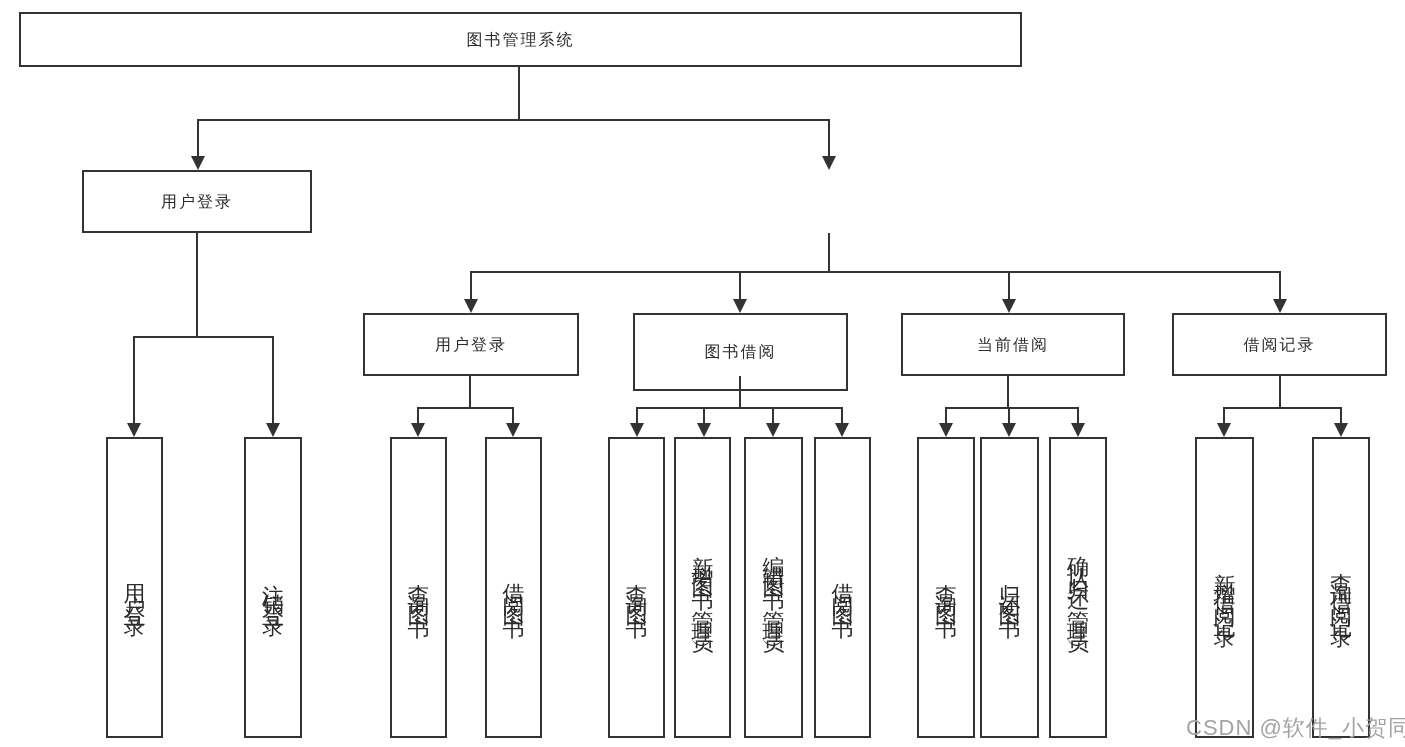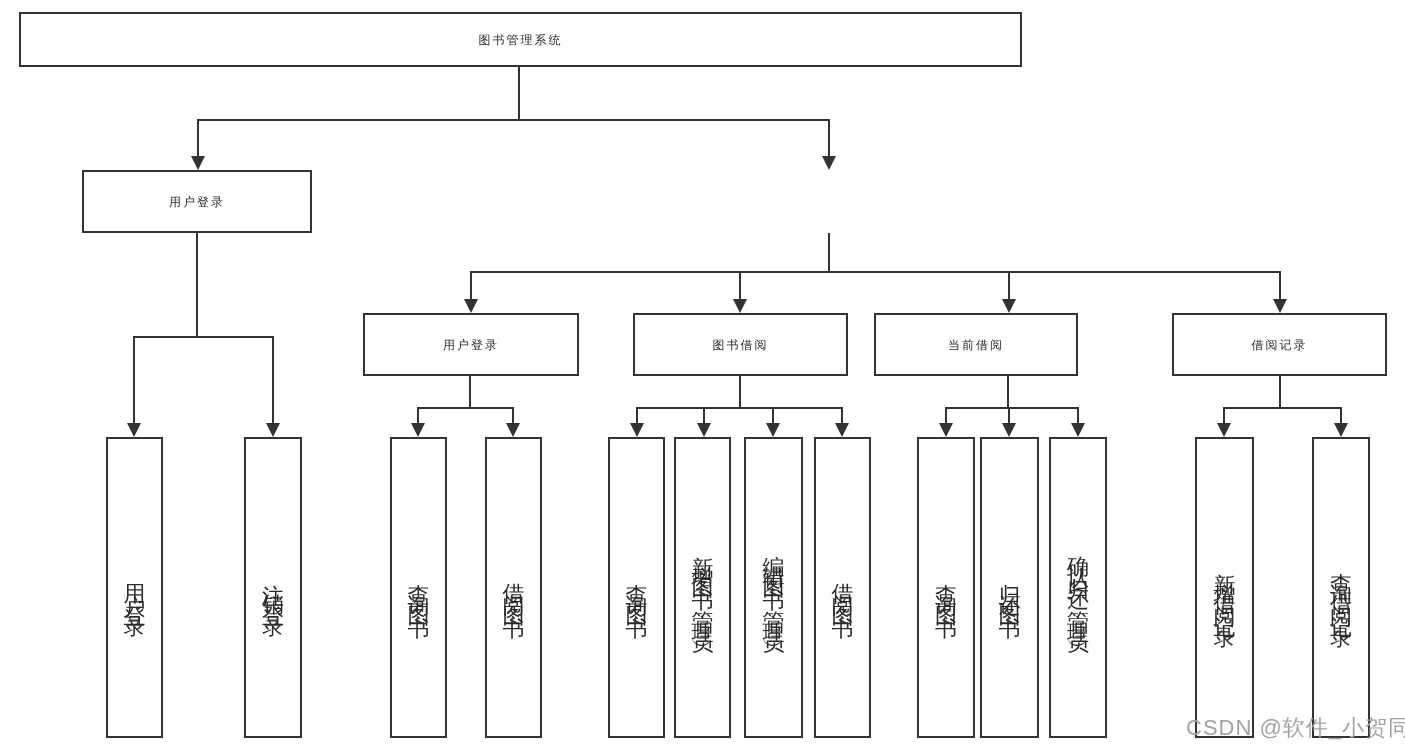--- a/index.html
+++ b/index.html
@@ -18,21 +18,21 @@
     overflow:hidden;
   }
   .node{
     position:absolute;
     background:#ffffff;
     border:2px solid var(--line);
     display:flex;align-items:center;justify-content:center;
     color:var(--text);
   }
   .node.h span{
-    font-size:12px;
+    font-size:16px;
     letter-spacing:2px;
     white-space:nowrap;
     line-height:1;
   }
   .node.v span{
     writing-mode:vertical-rl;
     text-orientation:mixed;
     font-size:22px;
     letter-spacing:11px;
     line-height:1;
@@ -107,24 +107,24 @@
       <i class="head"></i>
   </div>
   <div class="arrow" style="left:1273px;top:273px;height:40px">
     <i class="shaft"></i>
       <i class="head"></i>
   </div>
 
   <div class="node h" style="left:363px;top:313px;width:216px;height:63px">
     <span>用户登录</span>
   </div>
-  <div class="node h" style="left:633px;top:313px;width:215px;height:63px">
+  <div class="node h" style="left:633px;top:313px;width:215px;height:78px">
     <span>图书借阅</span>
   </div>
-  <div class="node h" style="left:874px;top:313px;width:204px;height:63px">
+  <div class="node h" style="left:901px;top:313px;width:224px;height:63px">
     <span>当前借阅</span>
   </div>
   <div class="node h" style="left:1172px;top:313px;width:215px;height:63px">
     <span>借阅记录</span>
   </div>
 
   <div class="vline" style="left:469px;top:376px;height:32px"></div>
   <div class="hline" style="left:417px;top:407px;width:97px"></div>
   <div class="arrow" style="left:411px;top:409px;height:28px">
     <i class="shaft"></i>

